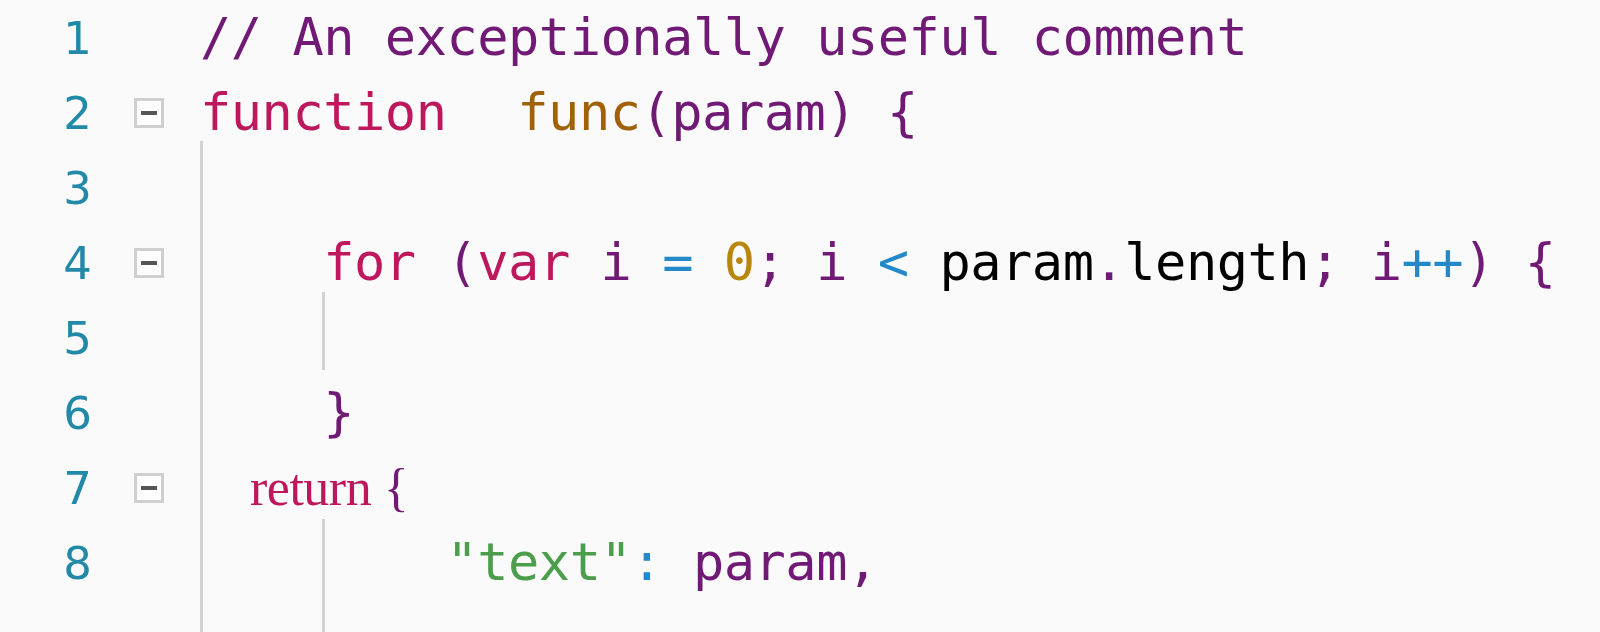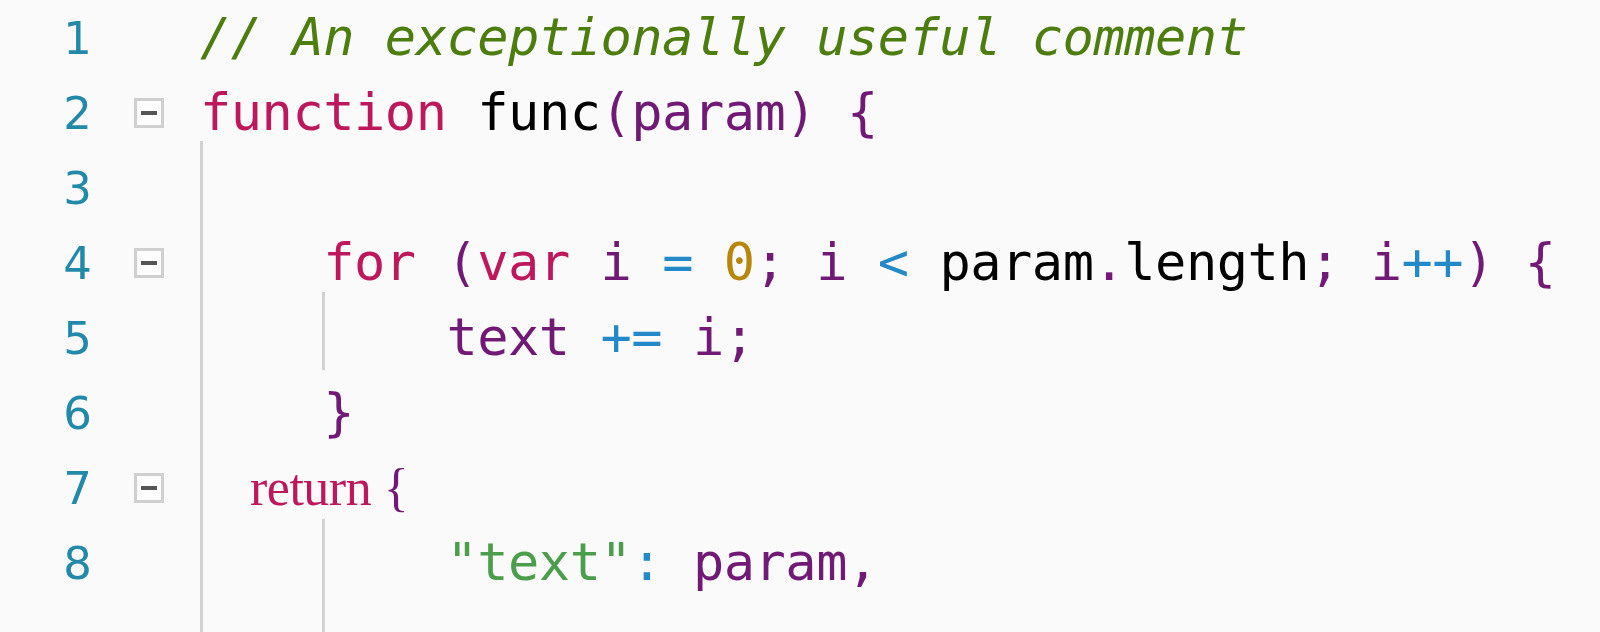--- a/index.html
+++ b/index.html
@@ -96,23 +96,23 @@
     position: absolute;
     left: 200px;
     height: 75px;
     white-space: pre;
     font-size: 52px;
     line-height: 75px;
     letter-spacing: -0.5px;
     color: #2b2b2b;
   }
 
-  .tok-comment  { color: #4d7c0f; font-style: italic; }
+  .tok-comment  { color: #701a75; }
   .tok-keyword  { color: #be185d; }
-  .tok-function { color: #000000; }
+  .tok-function { color: #a16207; margin-left: 40px; }
   .tok-plain    { color: #701a75; }
   .tok-string   { color: #4c9e4c; }
   .tok-operator { color: #2389c8; }
   .tok-number   { color: #b8860b; }
   .tok-property { color: #000000; }
 </style>
 </head>
 <body>
 
 <div id="editor-root">
@@ -150,19 +150,18 @@
       </div>
       <div class="gutter-row" style="top: 525px;">
         <div class="line-number">8</div>
       </div>
     </div>
 
   <div class="code-area" id="code-area">
       <div class="code-line" style="top: 0px;"><span class="tok-comment">// An exceptionally useful comment</span></div>
       <div class="code-line" style="top: 75px;"><span class="tok-keyword">function</span><span class="tok-plain"> </span><span class="tok-function">func</span><span class="tok-plain">(param) {</span></div>
       <div class="code-line" style="top: 225px;"><span class="tok-plain">    </span><span class="tok-keyword">for</span><span class="tok-plain"> (</span><span class="tok-keyword">var</span><span class="tok-plain"> i </span><span class="tok-operator">=</span><span class="tok-plain"> </span><span class="tok-number">0</span><span class="tok-plain">; i </span><span class="tok-operator">&lt;</span><span class="tok-plain"> </span><span class="tok-property">param</span><span class="tok-plain">.</span><span class="tok-property">length</span><span class="tok-plain">; i</span><span class="tok-operator">++</span><span class="tok-plain">) {</span></div>
-      <div class="code-line" style="top: 300px;"><span class="tok-plain">        text </span><span class="tok-operator">+=</span><span class="tok-plain"> i;</span></div>
       <div class="code-line" style="top: 375px;"><span class="tok-plain">    }</span></div>
       <div class="code-line" style="top: 450px; font-family: Liberation Serif, serif;"><span class="tok-plain">    </span><span class="tok-keyword">return</span><span class="tok-plain"> {</span></div>
       <div class="code-line" style="top: 525px;"><span class="tok-plain">        </span><span class="tok-string">"text"</span><span class="tok-operator">:</span><span class="tok-plain"> param,</span></div>
     </div>
 
 </div>
 
 </body></html>

